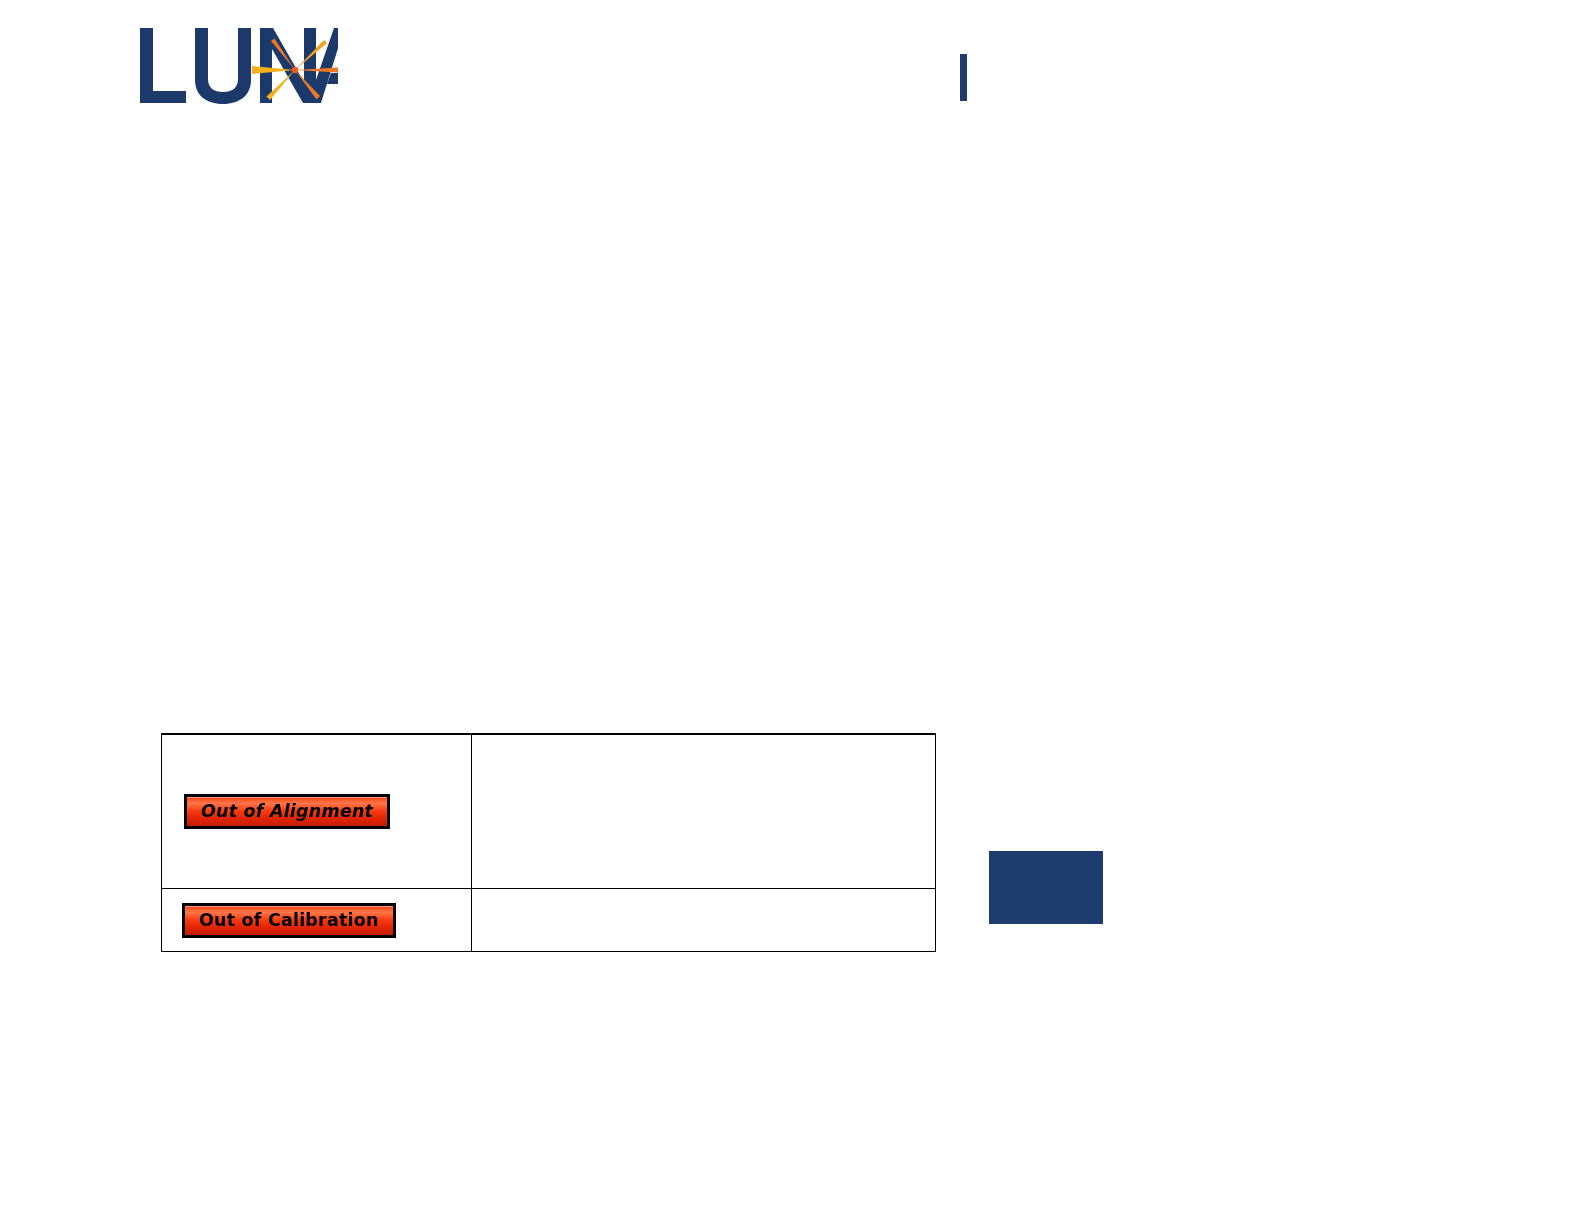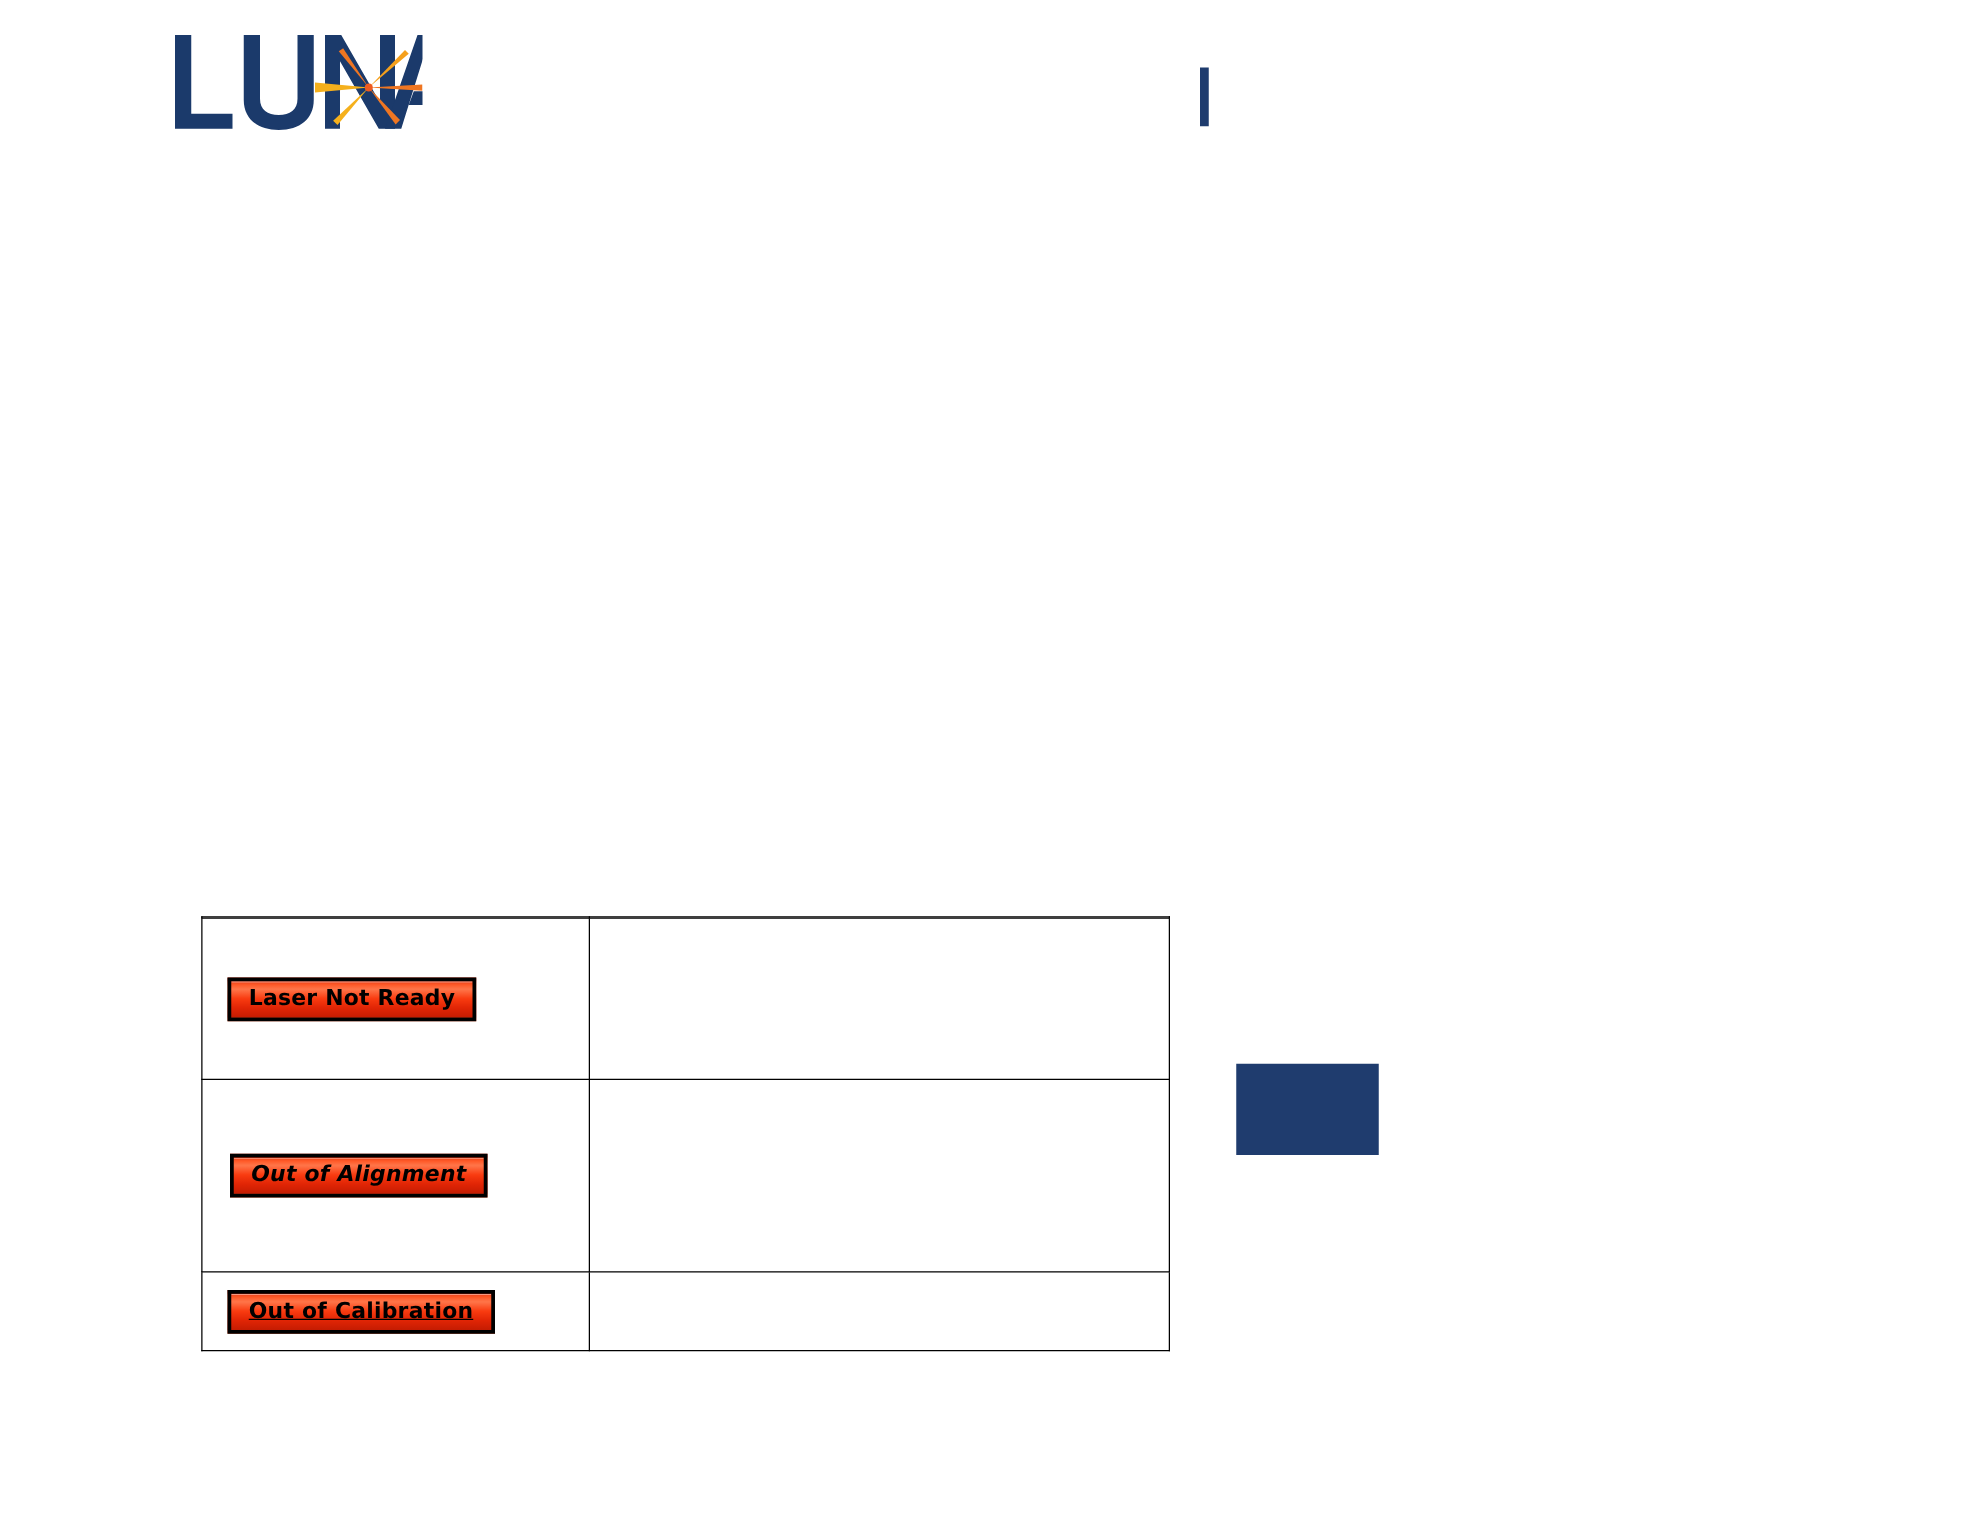--- a/index.html
+++ b/index.html
@@ -113,21 +113,21 @@
     font-size: 17.5px;
     letter-spacing: 0.2px;
     color: #000000;
     line-height: 25px;
     padding: 2px 14px 2px 14px;
     white-space: nowrap;
     text-align: center;
   }
   .led-laser  { margin: 0 0 0 20px; }
   .led-align  { margin: 0 0 0 22px; }
-  .led-calib  { margin: 0 0 0 20px; text-decoration: underline; }
+  .led-calib  { margin: 0 0 0 20px; }
 </style>
 </head>
 <body>
 
 <div id="page">
 
   <div class="logo">
     <svg width="200" height="92" viewBox="0 0 200 92" xmlns="http://www.w3.org/2000/svg">
 
       <path d="M2 6 L15 6 L15 69 L48 69 L48 81 L2 81 Z" fill="#1b3a6b"></path>
@@ -162,28 +162,20 @@
       <col class="col-desc">
     </colgroup>
     <thead>
       <tr class="row-header">
         <th class="hdr-text"></th>
         <th class="hdr-text"></th>
       </tr>
     </thead>
     <tbody>
 
-      <tr class="row-tall">
-        <td class="cell-pad">
-          <span class="led led-laser">
-            <span class="led-label">Laser Not Ready</span>
-          </span>
-        </td>
-        <td class="cell-text"></td>
-      </tr>
 
       <tr class="row-taller">
         <td class="cell-pad">
           <span class="led led-align">
             <span class="led-label">Out of Alignment</span>
           </span>
         </td>
         <td class="cell-text"></td>
       </tr>
 

